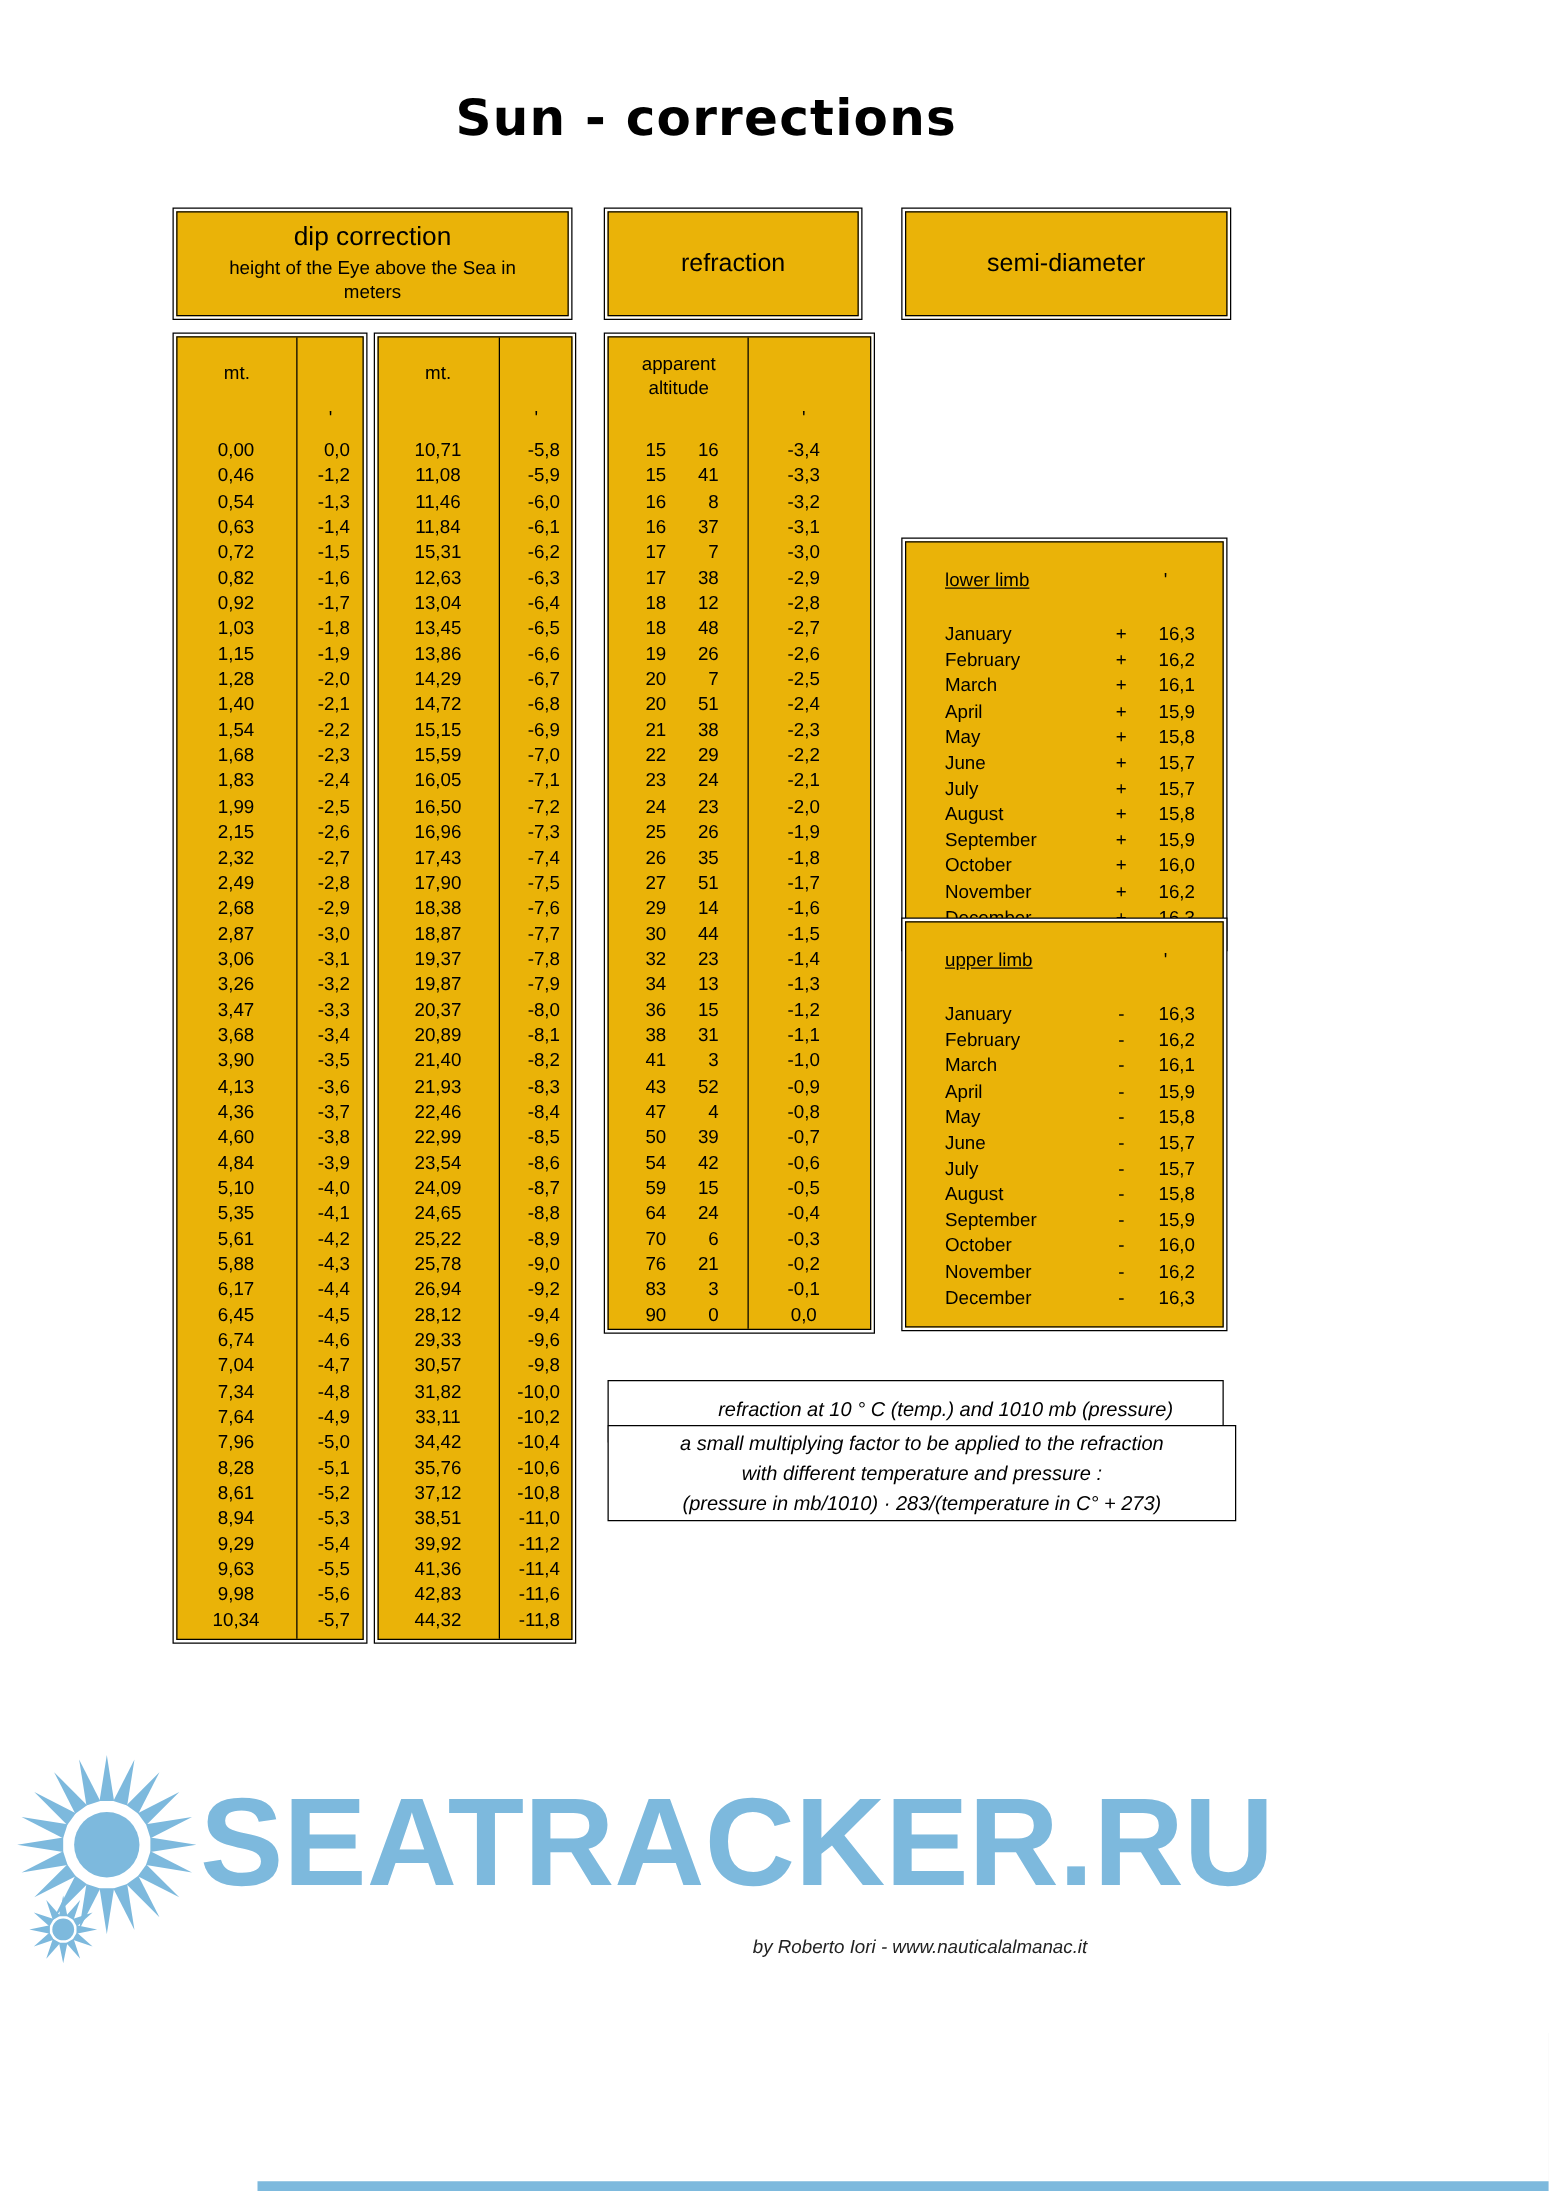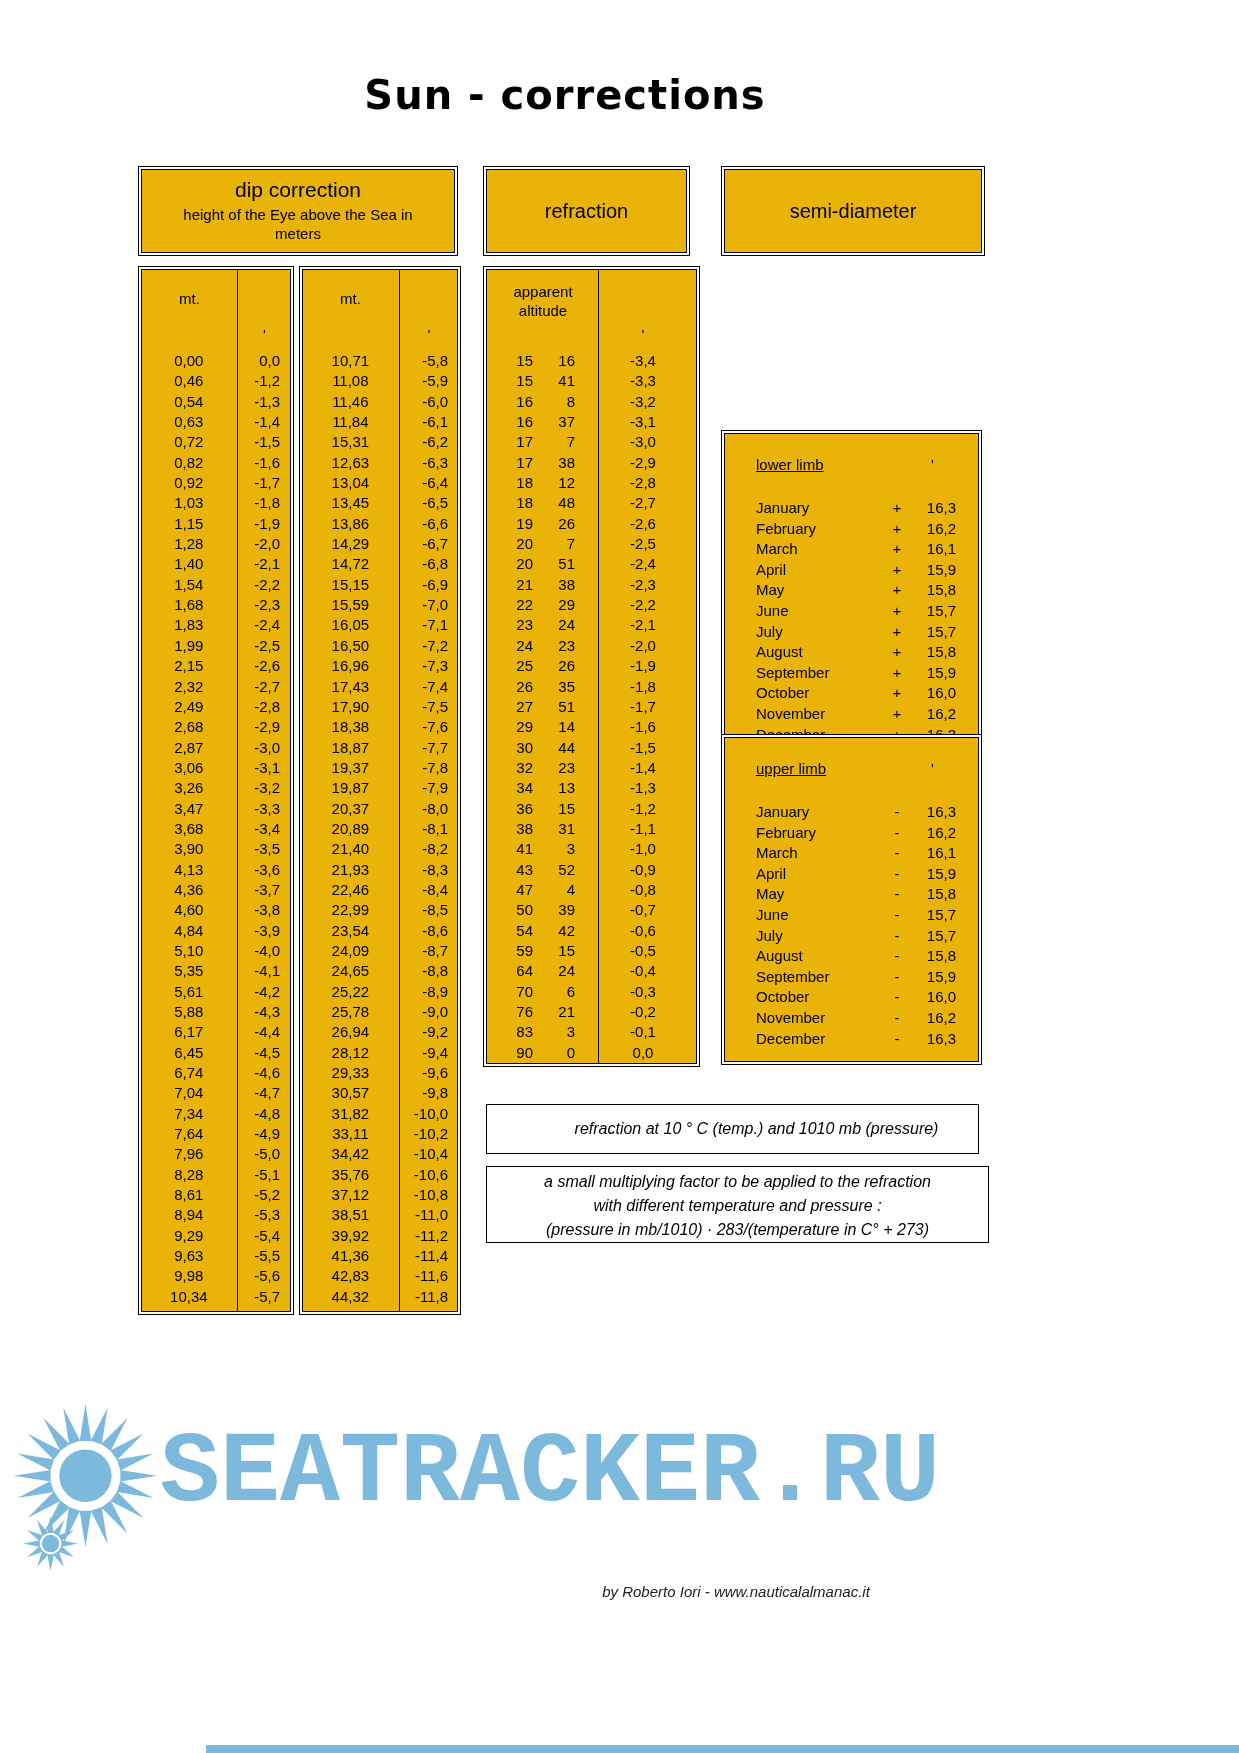--- a/index.html
+++ b/index.html
@@ -50,29 +50,29 @@
   .semi .s-title { position:absolute; top:22px; left:31px; text-decoration:underline; }
   .semi .s-unit { position:absolute; top:22px; left:206px; }
   .semi .rows { top:64px; left:31px; right:auto; width:200px; }
   .month-row { display:flex; height:20.6px; line-height:20.6px; }
   .m-name { flex:1; text-align:left; }
   .m-sign { width:26px; text-align:center; }
   .m-val { width:46px; text-align:right; }
 
   .note1 { left:486px; top:1104px; width:493px; height:50px; display:flex; align-items:center; justify-content:center;
            font-style:italic; font-size:16px;padding-left:48px; }
-  .note2 { left:486px; top:1166px; width:503px; height:77px; text-align:center;
+  .note2 { left:486px; top:1140px; width:503px; height:77px; text-align:center;
            font-style:italic; font-size:16px; line-height:24px; padding-top:3px; }
 
   .sun-logo { position:absolute; left:6px; top:1396px; width:155px; height:175px; }
-  .watermark { position:absolute; left:160px; top:1424px; font-family:Liberation Mono, monospace;
+  .watermark { position:absolute; left:160px; top:1424px; font-family:Liberation Sans, sans-serif;
                font-weight:bold; font-size:100px; line-height:1; color:var(--wm);
                letter-spacing:0; white-space:nowrap; }
   .credit { position:absolute; left:486px; top:1549px; width:500px; text-align:center;
-            font-style:italic; font-size:15px; color:#222;margin-top:34px; }
+            font-style:italic; font-size:15px; color:#222; }
   .bottom-bar { position:absolute; left:206px; top:1745px; width:1033px; height:8px; background:var(--wm); }
 </style>
 </head>
 <body>
 
 <div class="page">
 
   <h1 class="title">Sun - corrections</h1>
 
   <div class="dbox hdr-dip">

